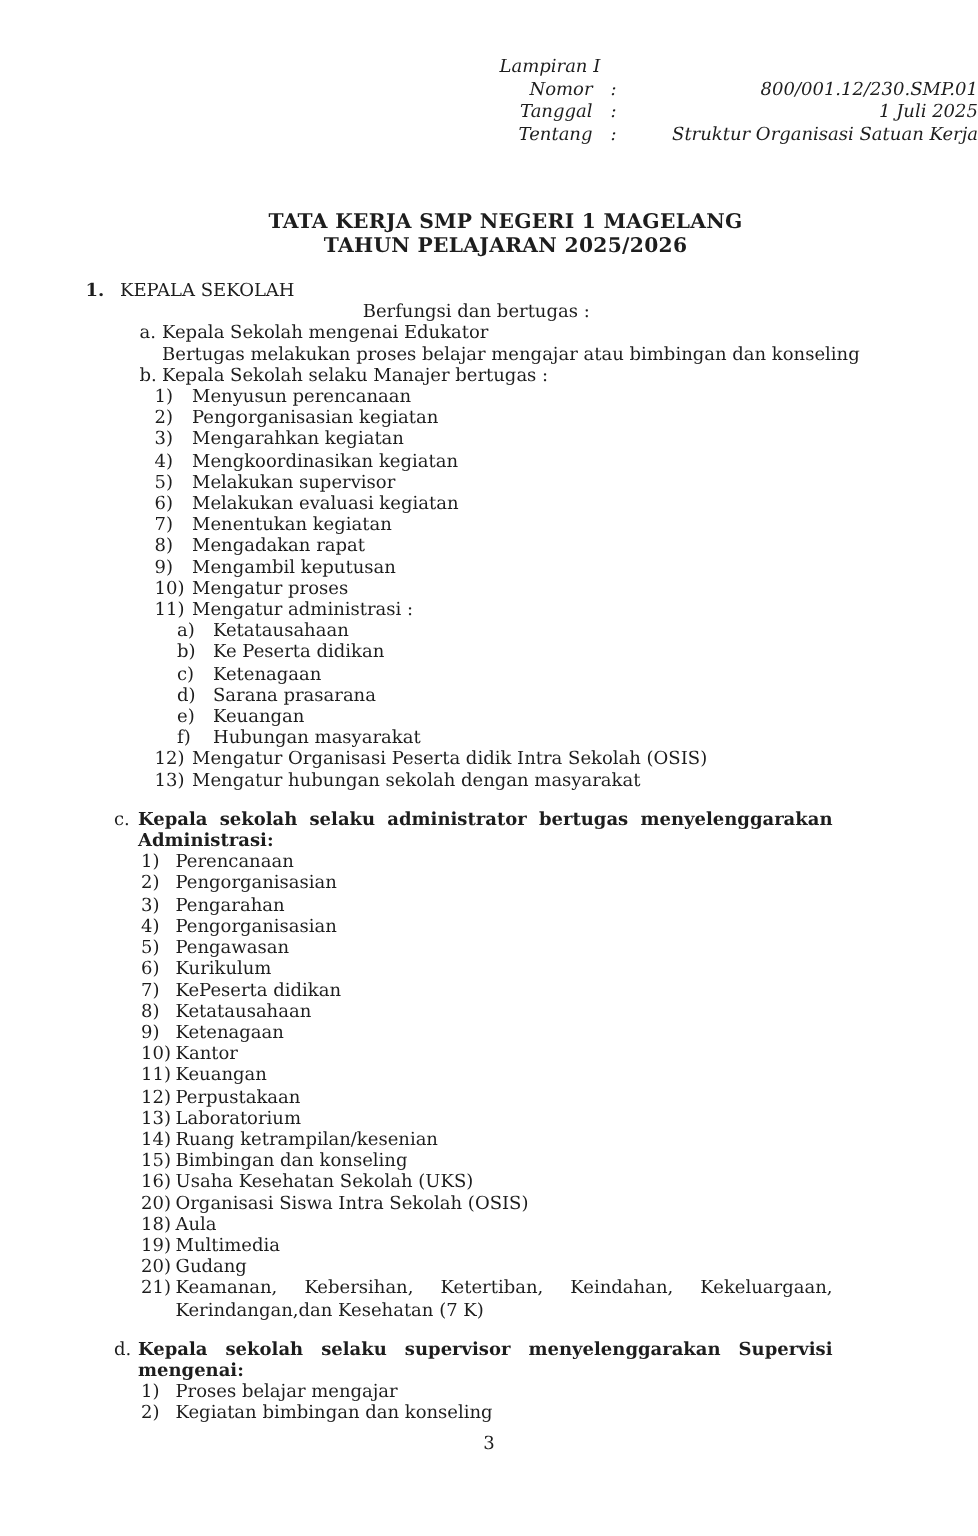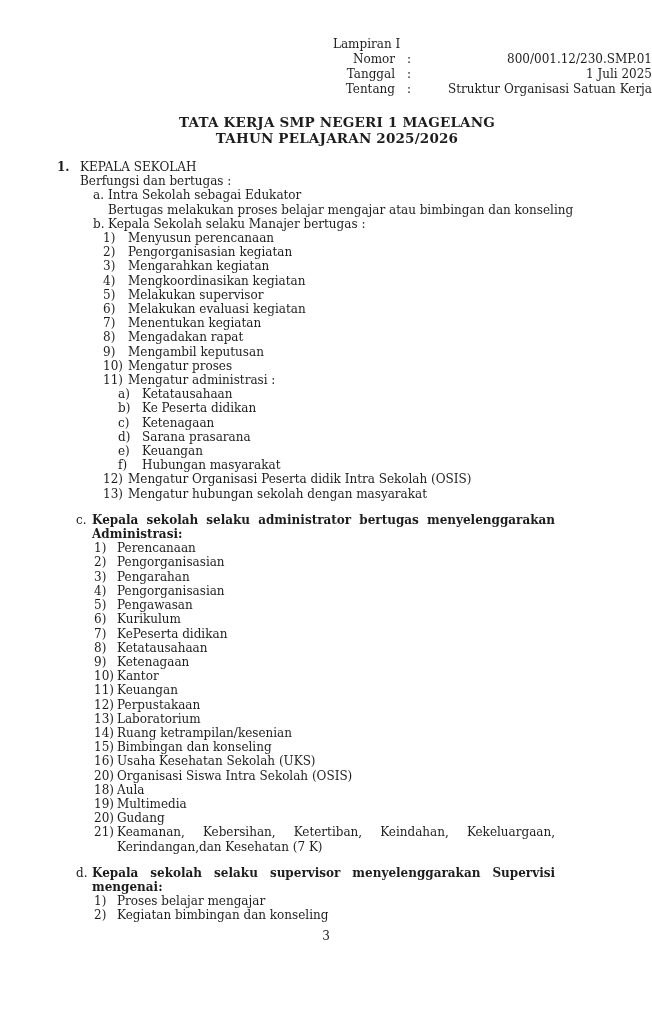--- a/index.html
+++ b/index.html
@@ -13,45 +13,46 @@
     font-size:12px;
     line-height:14.2px;
     overflow:hidden;
     box-sizing:border-box;
   }
 
   
   .header-block {
     padding-top:37px;
     margin-left:333px;
+    font-style:italic;
     line-height:15px;
   }
   .hrow { display:flex;text-align:right; }
   .hlabel { flex:0 0 62px; }
   .hcolon { flex:0 0 16px; }
   .hvalue { flex:1; white-space:nowrap; }
 
   
   .title-block {
-    margin:18px 0 0 57px;
+    margin:44px 0 0 57px;
     width:560px;
     text-align:center;
     font-weight:bold;
     font-size:13.5px;
     line-height:15.5px;
     letter-spacing:0.2px;
   }
 
   
   .content { margin:14px 0 0 57px; width:498px; }
 
   .sec-head { display:flex; }
   .sec-num { flex:0 0 23px; font-weight:bold; }
   .sec-title { flex:1; }
-  .intro { padding-left:23px; }
+  .intro { padding-left:23px;text-align:center; }
 
   .item { display:flex; }
   .item .im { flex:0 0 15px; }
   .item .ibody { flex:1; }
   .item-ab { padding-left:36px; }
   .item-cd { padding-left:19px; }
   .item-cd .im { flex:0 0 16px; }
   .item-cd .ibody { font-weight:bold; text-align:justify; }
   .gap { margin-top:12px; }
   .nowrap { white-space:nowrap; }
@@ -110,21 +111,21 @@
 
     <div class="sec-head">
       <span class="sec-num">1.</span>
       <span class="sec-title">KEPALA SEKOLAH</span>
     </div>
     <div class="intro">Berfungsi dan bertugas :</div>
 
     <div class="item item-ab">
       <span class="im">a.</span>
       <div class="ibody">
-        <div>Intra Sekolah sebagai Edukator</div>
+        <div>Kepala Sekolah mengenai Edukator</div>
         <div class="nowrap">Bertugas melakukan proses belajar mengajar atau bimbingan dan konseling</div>
       </div>
     </div>
 
     <div class="item item-ab">
       <span class="im">b.</span>
       <div class="ibody">Kepala Sekolah selaku Manajer bertugas :</div>
     </div>
     <div class="list list-b">
 

